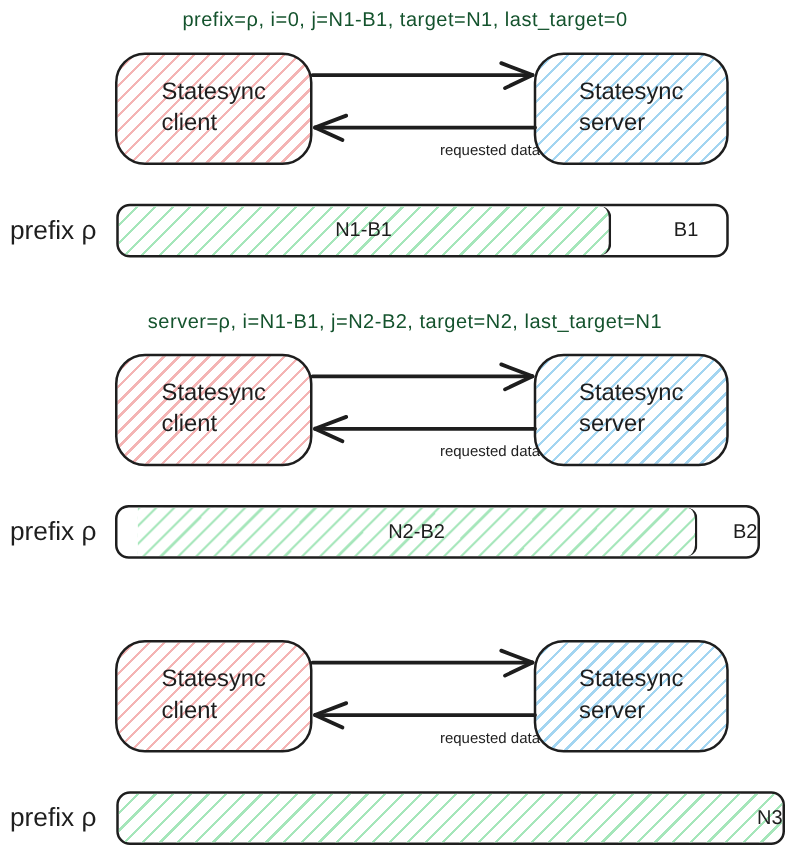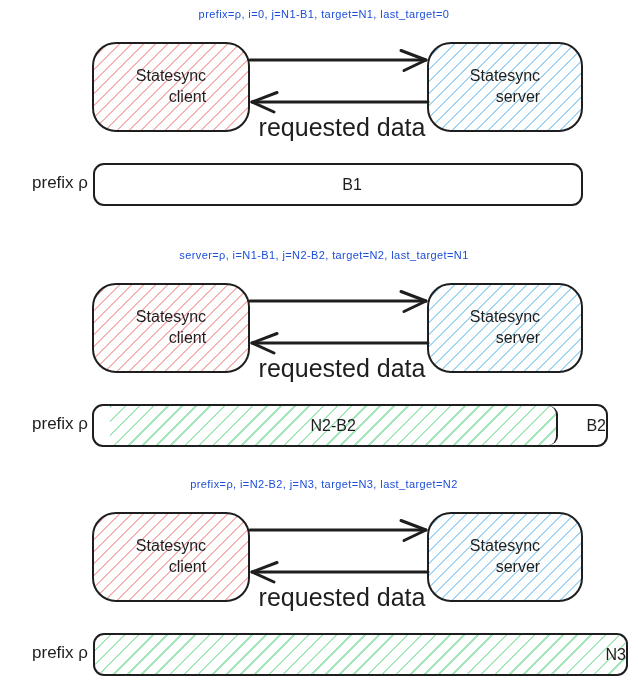--- a/index.html
+++ b/index.html
@@ -11,51 +11,51 @@
     color:#1e1e1e;
     overflow:hidden;
   }
   .panel{position:absolute;left:0;width:638px;height:214px;}
   .panel.s1{top:0;}
   .panel.s2{top:241px;}
   .panel.s3{top:470px;}
 
   .round-title{
     position:absolute;top:8px;left:24px;width:600px;
-    text-align:center;font-size:11px;letter-spacing:0.4px;
-    white-space:nowrap;color:#1d4ed8;
+    text-align:center;font-size:16px;letter-spacing:0.4px;
+    white-space:nowrap;color:#14532d;
   }
 
   .box{
     position:absolute;top:42px;height:90px;
     border:2.6px solid #1e1e1e;border-radius:24px;
     display:flex;align-items:center;justify-content:center;
-    text-align:right;font-size:16px;line-height:1.3;
+    text-align:left;font-size:19px;line-height:1.3;
     white-space:pre-line;box-sizing:border-box;
   }
   .box.client{
     left:92px;width:158px;
     background:repeating-linear-gradient(135deg,#f4b4b4 0px,#f4b4b4 1.8px,transparent 1.8px,transparent 8.5px);
   }
   .box.server{
     left:427px;width:156px;
     background:repeating-linear-gradient(135deg,#a3d5f1 0px,#a3d5f1 1.8px,transparent 1.8px,transparent 8.5px);
   }
 
   .arrows{position:absolute;left:246px;top:46px;width:186px;height:70px;}
   .arrows path{stroke:#1e1e1e;stroke-width:3;fill:none;stroke-linecap:round;stroke-linejoin:round;}
 
   .req-label{
     position:absolute;top:113px;left:252px;width:180px;
-    text-align:center;font-size:25px;white-space:nowrap;
+    text-align:right;font-size:12px;white-space:nowrap;
   }
 
   .prefix-label{
     position:absolute;top:173px;left:8px;width:80px;
-    font-size:17px;white-space:nowrap;text-align:right;
+    font-size:21px;white-space:nowrap;
   }
 
   .bar{
     position:absolute;top:163px;height:43px;
     border:2.8px solid #1e1e1e;border-radius:11px;
     box-sizing:border-box;display:flex;overflow:hidden;
     background:#ffffff;
   }
   .s1 .bar{left:93px;width:490px;}
   .s2 .bar{left:92px;width:516px;}
@@ -92,20 +92,23 @@
     </div>
     <svg class="arrows" viewBox="0 0 186 70">
       <path d="M4,14 L180,14"></path>
       <path d="M180,14 L155,4.5 M180,14 L158,24.5"></path>
       <path d="M182,56 L6,56"></path>
       <path d="M6,56 L31,46.5 M6,56 L28,66"></path>
     </svg>
     <div class="req-label">requested data</div>
     <div class="prefix-label">prefix ρ</div>
     <div class="bar">
+      <div class="seg fill partial" style="width: 81%;">
+        <span>N1-B1</span>
+      </div>
       <div class="seg rest">
         <span>B1</span>
       </div>
     </div>
   </div>
 
   <div class="panel s2">
     <div class="round-title">server=ρ, i=N1-B1, j=N2-B2, target=N2, last_target=N1</div>
     <div class="box client">
       <span>Statesync
@@ -127,21 +130,20 @@
       <div class="seg fill partial" style="width: 92.6%; margin-left: 16px;">
         <span>N2-B2</span>
       </div>
       <div class="seg rest">
         <span>B2</span>
       </div>
     </div>
   </div>
 
   <div class="panel s3">
-    <div class="round-title">prefix=ρ, i=N2-B2, j=N3, target=N3, last_target=N2</div>
     <div class="box client">
       <span>Statesync
 client</span>
     </div>
     <div class="box server">
       <span>Statesync
 server</span>
     </div>
     <svg class="arrows" viewBox="0 0 186 70">
       <path d="M4,14 L180,14"></path>

